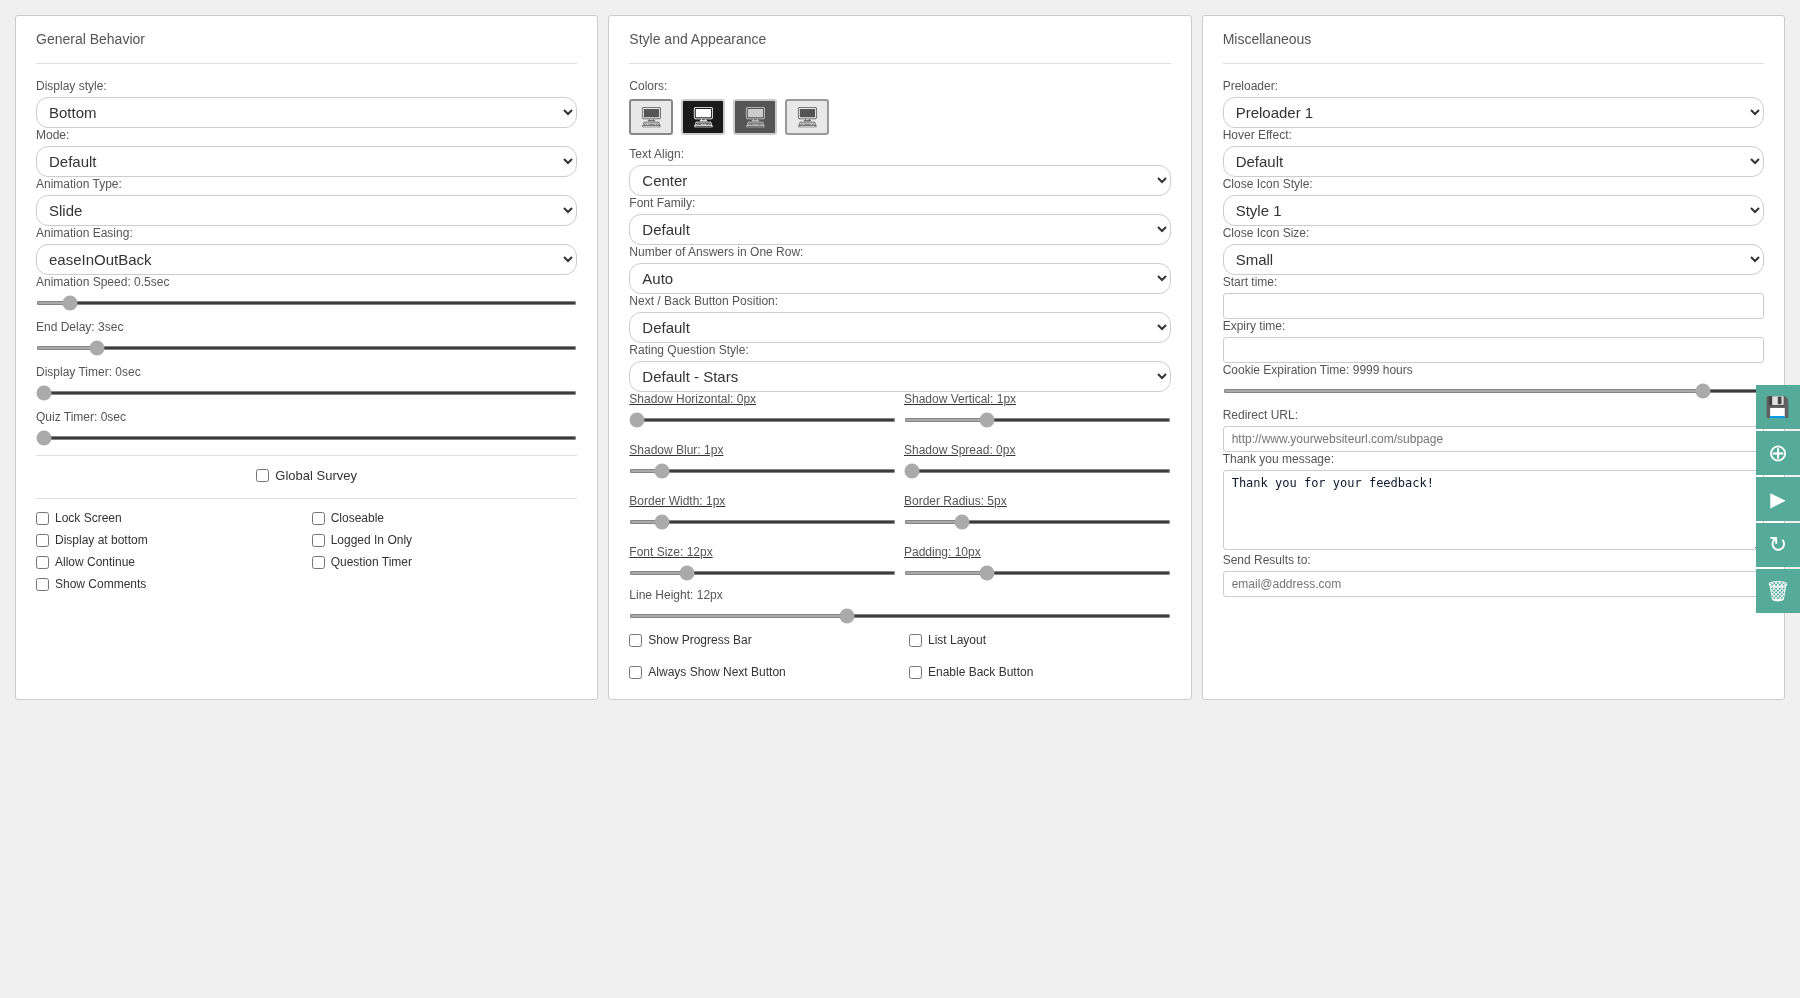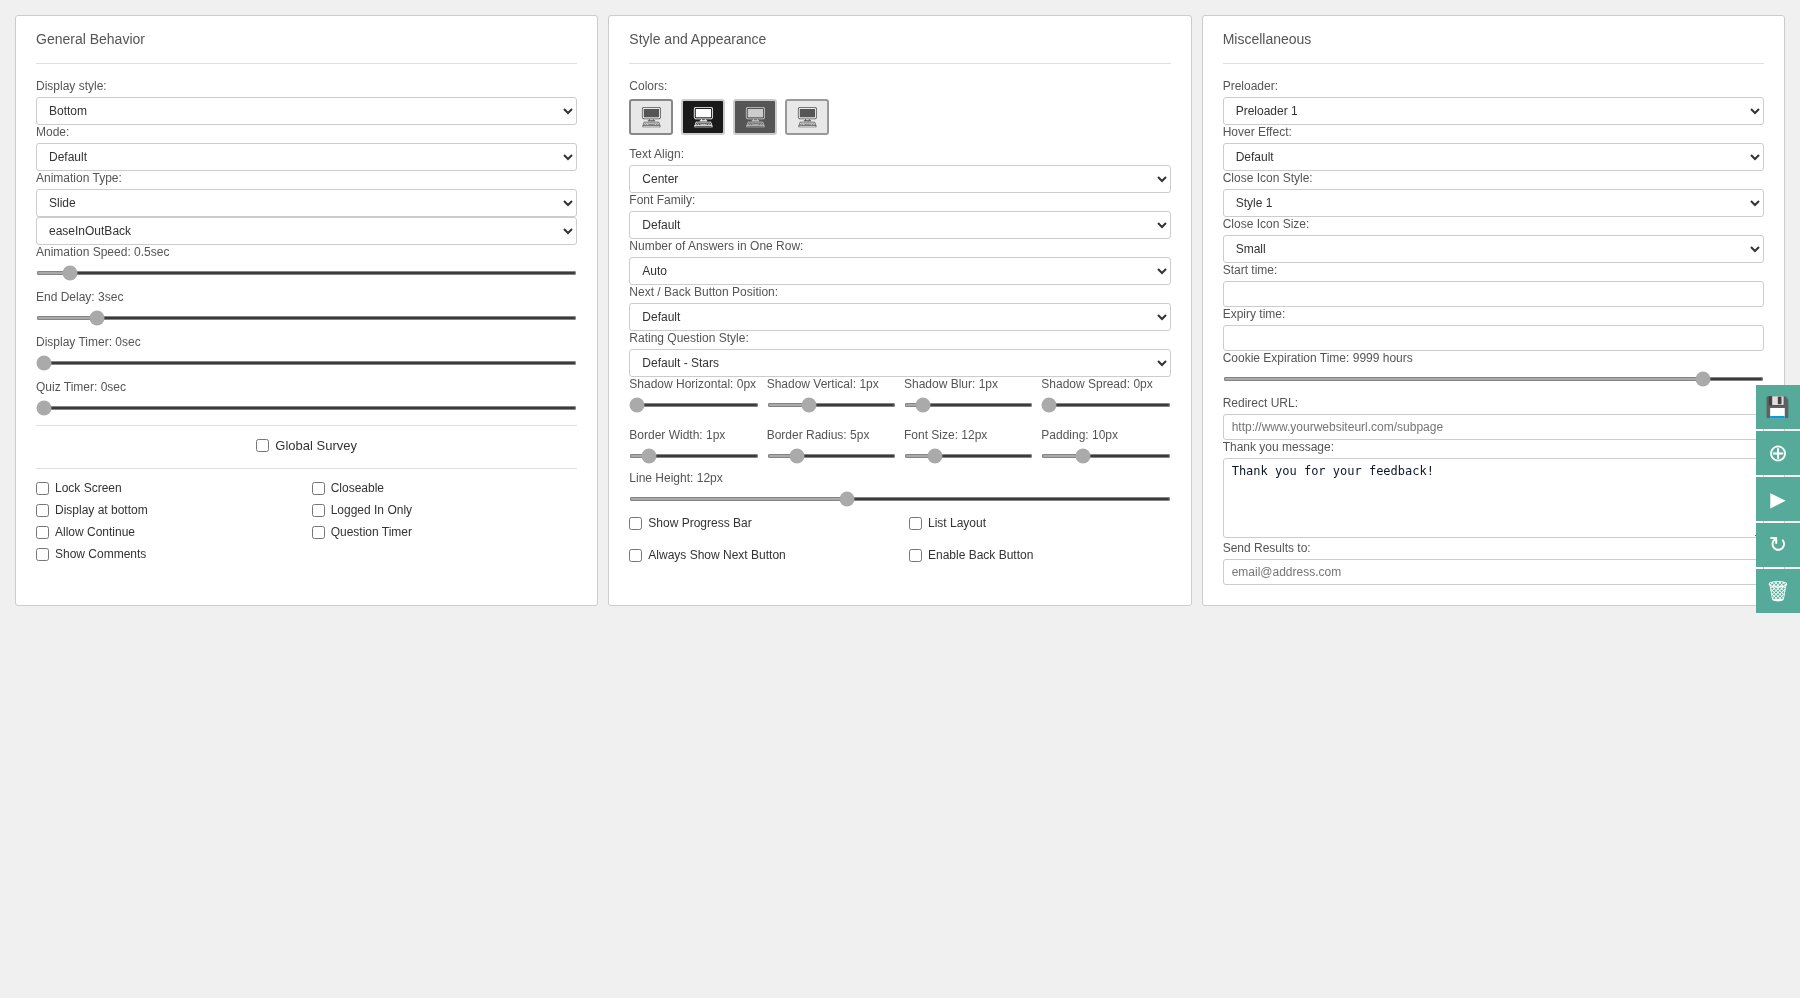--- a/index.html
+++ b/index.html
@@ -36,23 +36,23 @@
     .field-label {
       display: block;
       font-size: 12px;
       color: #555;
       margin-bottom: 4px;
     }
     select {
       width: 100%;
       padding: 5px 8px;
       border: 1px solid #ccc;
-      border-radius: 3px;
+      border-radius: 12px;
       background: #fff;
-      font-size: 12px;
+      font-size: 15px;
       color: #333;
       appearance: auto;
     }
     .slider-label {
       font-size: 12px;
       color: #555;
       margin-bottom: 4px;
     }
     .slider-container {
       margin-bottom: 12px;
@@ -94,22 +94,23 @@
     }
     .color-swatch.selected {
       border-color: #888;
     }
     .swatch-light { background: #e8e8e8; }
     .swatch-dark { background: #1a1a1a; }
     .swatch-gray { background: #555; }
     .swatch-outline { background: #e8e8e8; border: 2px solid #999; }
     .two-col-sliders {
       display: grid;
-      grid-template-columns: 1fr 1fr 1fr 1fr;
+      grid-template-columns: 1fr 1fr;
       gap: 8px 8px;
+      text-decoration: underline;
     }
     .slider-group {
       margin-bottom: 10px;
     }
     input[type="text"], input[type="email"], textarea {
       width: 100%;
       padding: 5px 8px;
       border: 1px solid #ccc;
       border-radius: 3px;
       font-size: 12px;
@@ -194,20 +195,21 @@
     <div class="field-group">
       <label class="field-label">Animation Type:</label>
       <select>
         <option>Slide</option>
         <option>Fade</option>
         <option>Bounce</option>
       </select>
     </div>
 
     <div class="field-group">
+      <label class="field-label">Animation Easing:</label>
       <select>
         <option>easeInOutBack</option>
         <option>linear</option>
         <option>easeIn</option>
         <option>easeOut</option>
       </select>
     </div>
 
     <div class="slider-container">
       <div class="slider-label">Animation Speed: 0.5sec</div>

